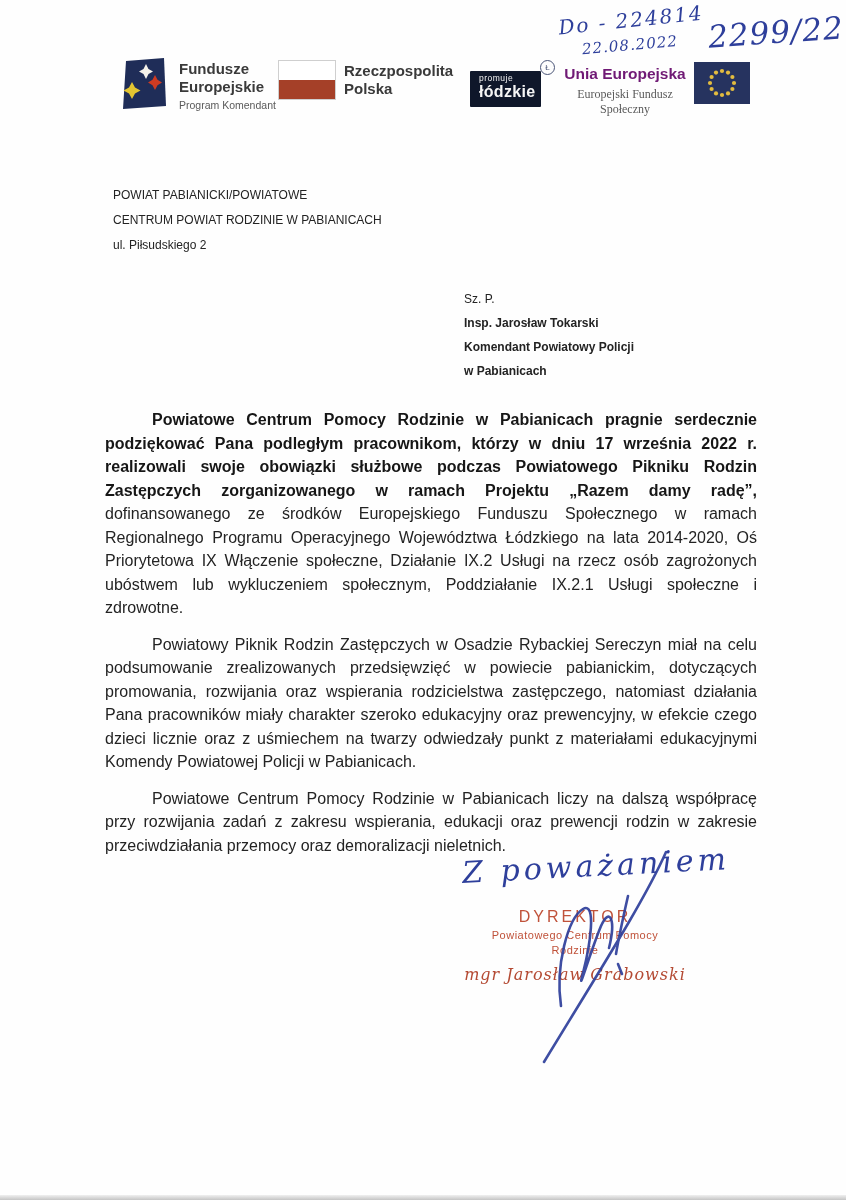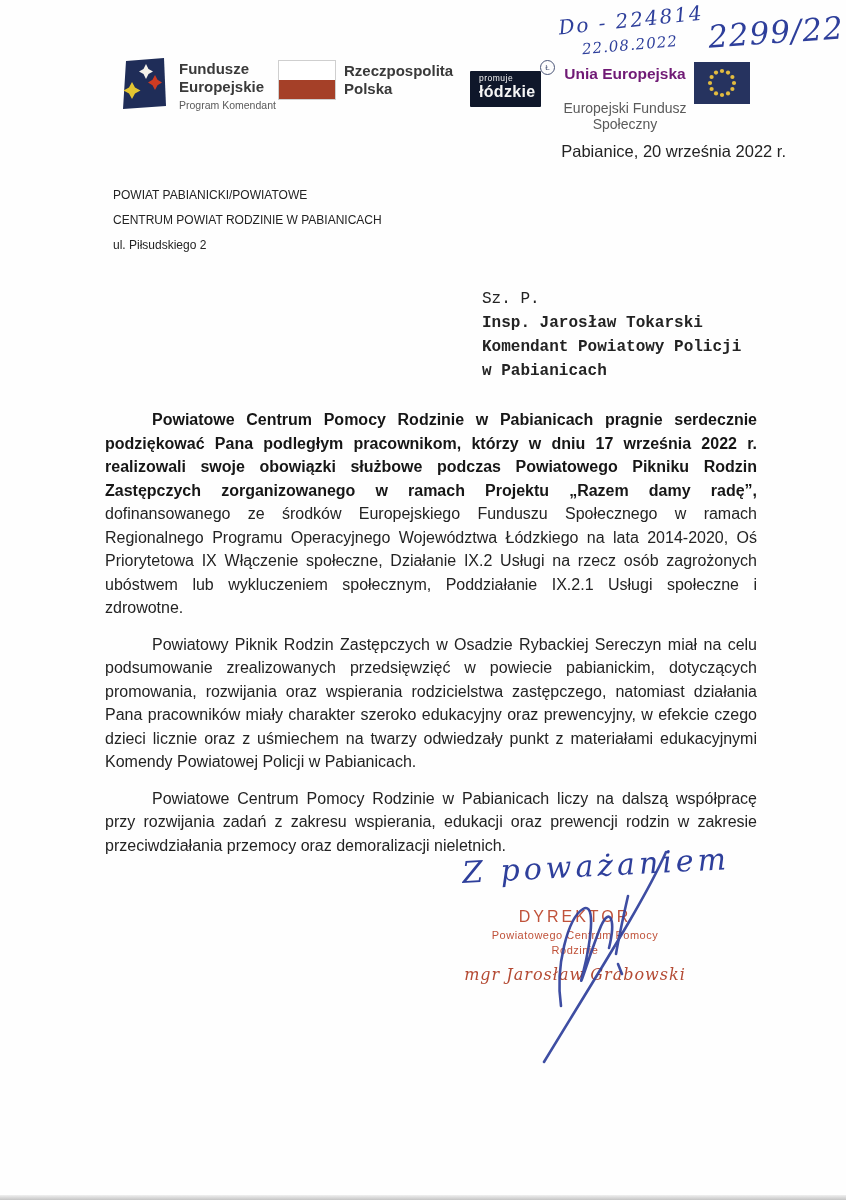--- a/index.html
+++ b/index.html
@@ -24,25 +24,25 @@
   .lg-rp-flag .red{position:absolute;bottom:0;left:0;right:0;height:19px;background:#a54028;}
   .lg-rp-text{position:absolute;top:62px;left:344px;}
   .lg-lodz{position:absolute;top:71px;left:470px;width:71px;height:36px;background:#0f172a;border-radius:1px;
     color:#f5f5f5;text-align:left;padding:2px 0 0 9px;box-sizing:border-box;}
   .lg-lodz .small{font-size:8.5px;letter-spacing:.5px;line-height:10px;}
   .lg-lodz .big{font-size:16px;font-weight:bold;line-height:17px;letter-spacing:.3px;}
   .lg-lodz-badge{position:absolute;top:60px;left:540px;width:13px;height:13px;border:1.3px solid #4a5577;
     border-radius:50%;color:#4a5577;font-size:8px;line-height:13px;text-align:center;background:#fdfdfd;}
   .lg-ue-text{position:absolute;top:65px;left:560px;width:130px;text-align:center;}
   .lg-ue-title{font-size:15.5px;font-weight:bold;color:#701a75;}
-  .lg-ue-sub{font-size:14px;color:#5a5a5a;margin-top:17px;}
+  .lg-ue-sub{font-size:12px;color:#5a5a5a;margin-top:4px;font-family:Liberation Serif, serif;}
   
   .dateline{position:absolute;top:142px;left:0;right:60px;text-align:right;font-size:16.5px;}
   .sender{position:absolute;top:183px;left:113px;font-size:12px;line-height:25px;}
-  .recipient{position:absolute;top:287px;left:482px;font-size:16px;line-height:24px;font-family:Liberation Mono, monospace;}
+  .recipient{position:absolute;top:287px;left:464px;font-size:12px;line-height:24px;}
   .recipient .bold{font-weight:bold;}
   .body-text{position:absolute;top:408px;left:105px;width:652px;font-size:16px;line-height:23.5px;
     text-align:justify;}
   .body-text p{margin:0 0 13px 0;text-indent:47px;}
   .body-text .b{font-weight:bold;color:#161616;}
   
   .closing-hw{position:absolute;top:848px;left:462px;color:#2e3f9b;
     font-family:"DejaVu Serif",serif;font-style:italic;font-size:30px;letter-spacing:4px;
     transform:rotate(-3deg);}
   .stamp{position:absolute;top:908px;left:455px;width:240px;text-align:center;color:#c0523a;}
@@ -120,21 +120,20 @@
             <circle cx="22" cy="31.4" r="2.1"></circle>
             <circle cx="17.6" cy="27" r="2.1"></circle>
           <circle cx="16" cy="21" r="2.1"></circle>
             <circle cx="17.6" cy="15" r="2.1"></circle>
             <circle cx="22" cy="10.6" r="2.1"></circle>
         </g>
       </svg>
     </span>
   </div>
 
-  <div class="dateline">Pabianice, 20 września 2022 r.</div>
 
   <div class="sender">
     <div>POWIAT PABIANICKI/POWIATOWE</div>
     <div>CENTRUM POWIAT RODZINIE W PABIANICACH</div>
     <div>ul. Piłsudskiego 2</div>
   </div>
 
   <div class="recipient">
     <div>Sz. P.</div>
     <div class="bold">Insp. Jarosław Tokarski</div>

